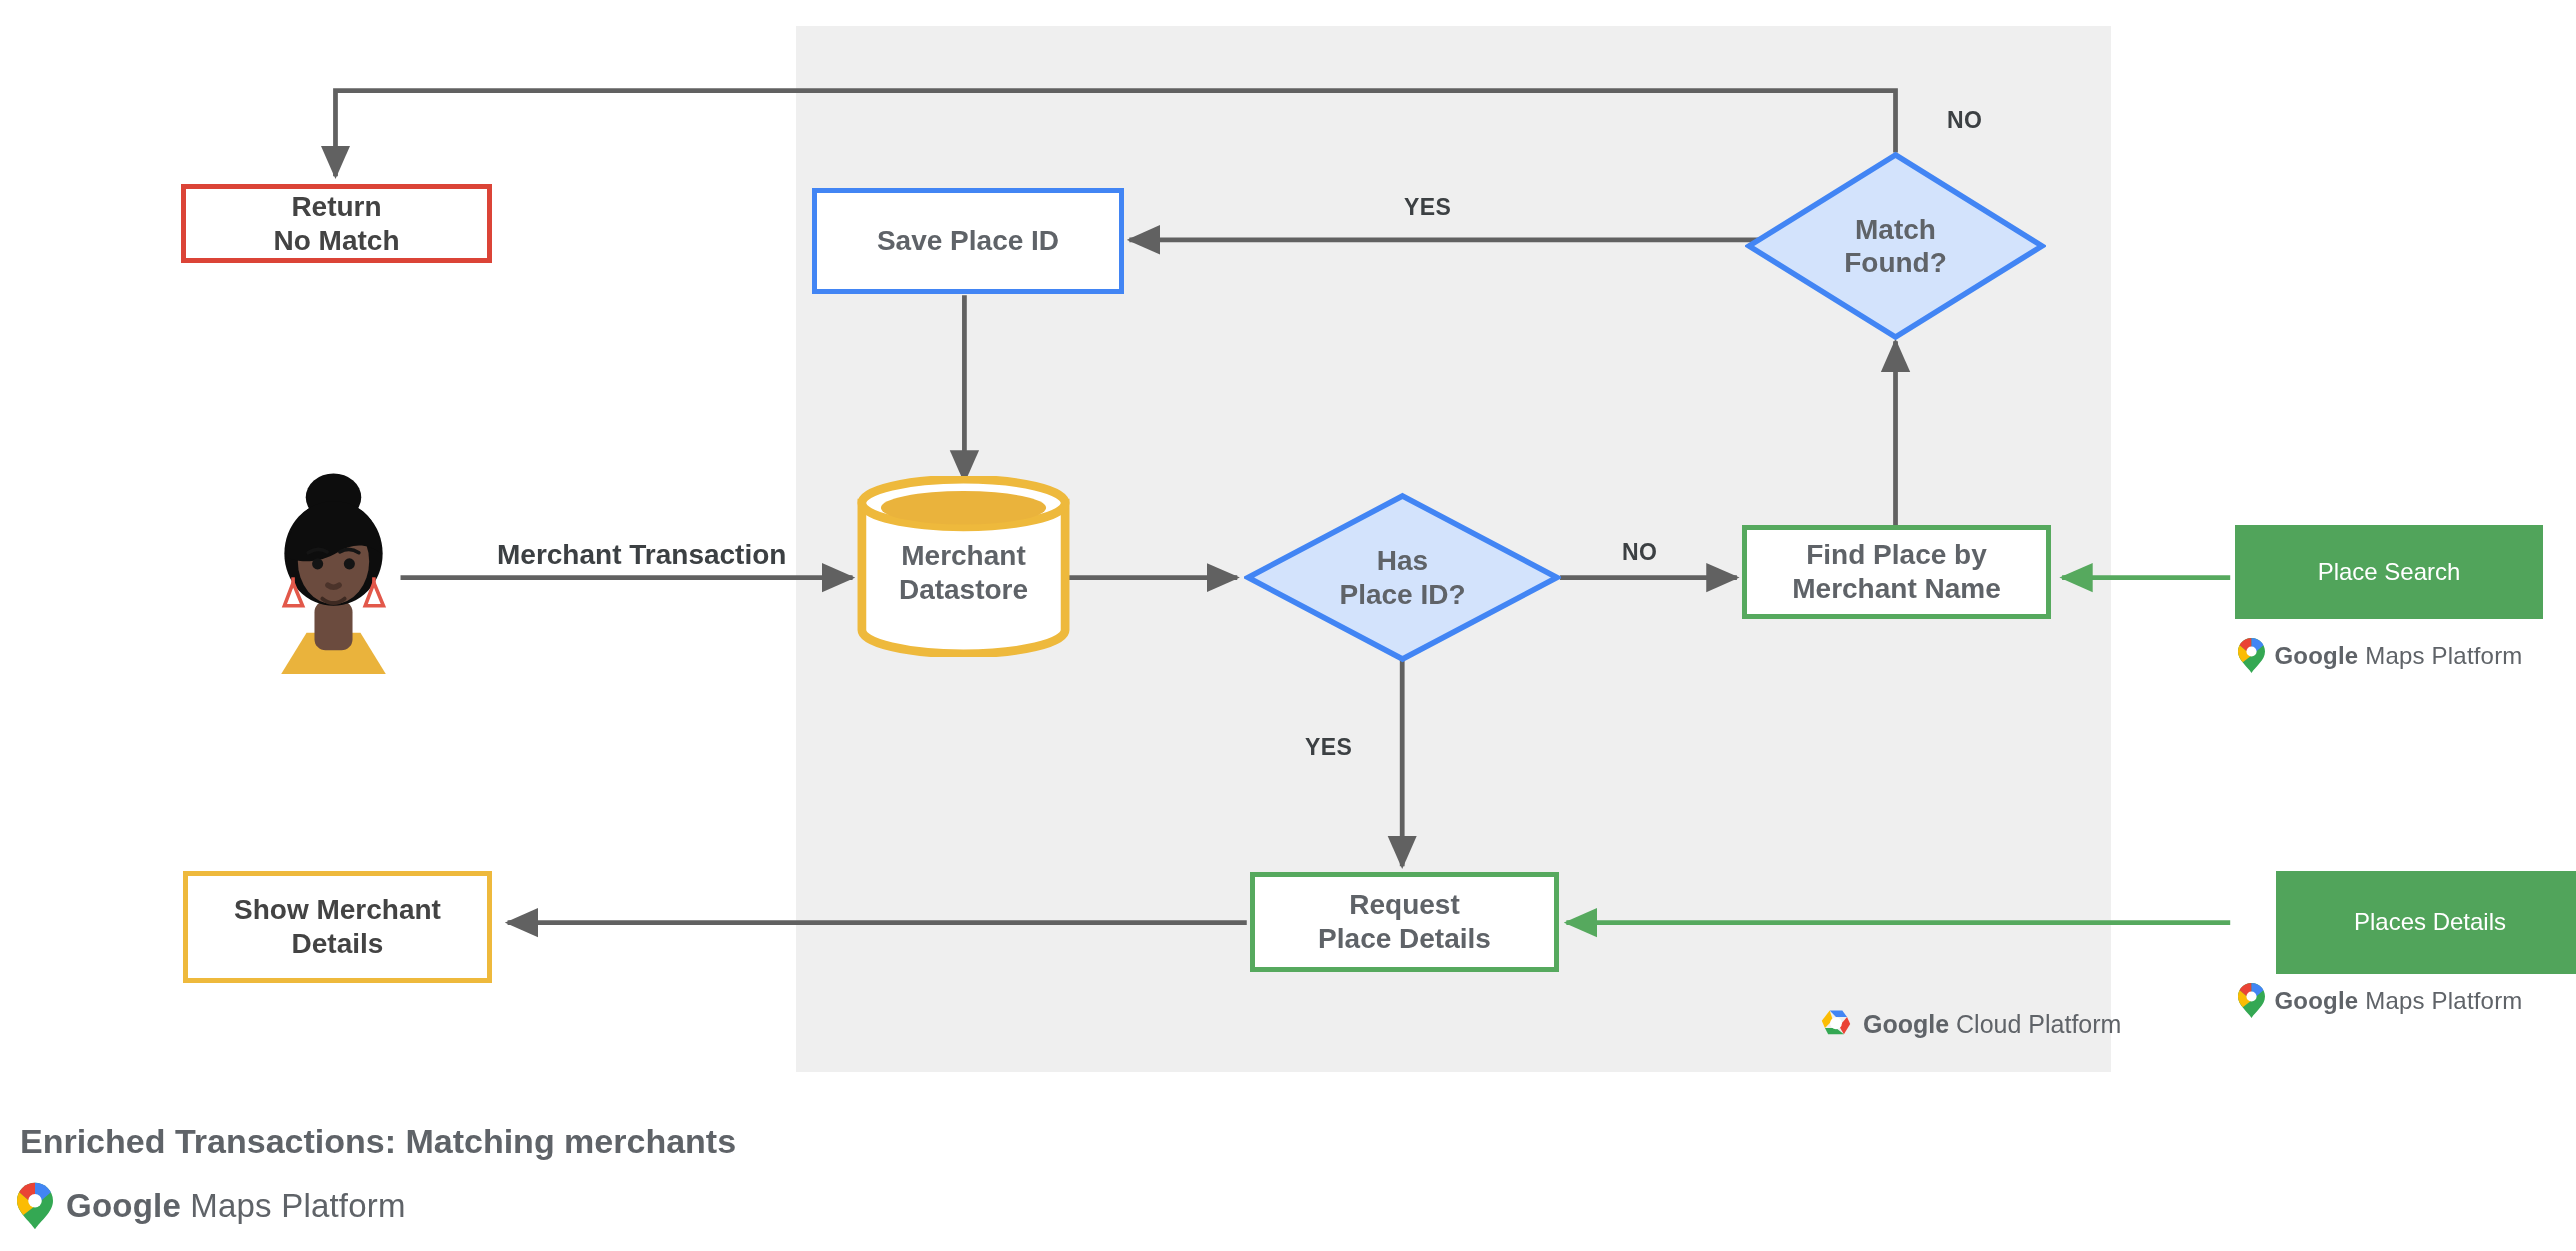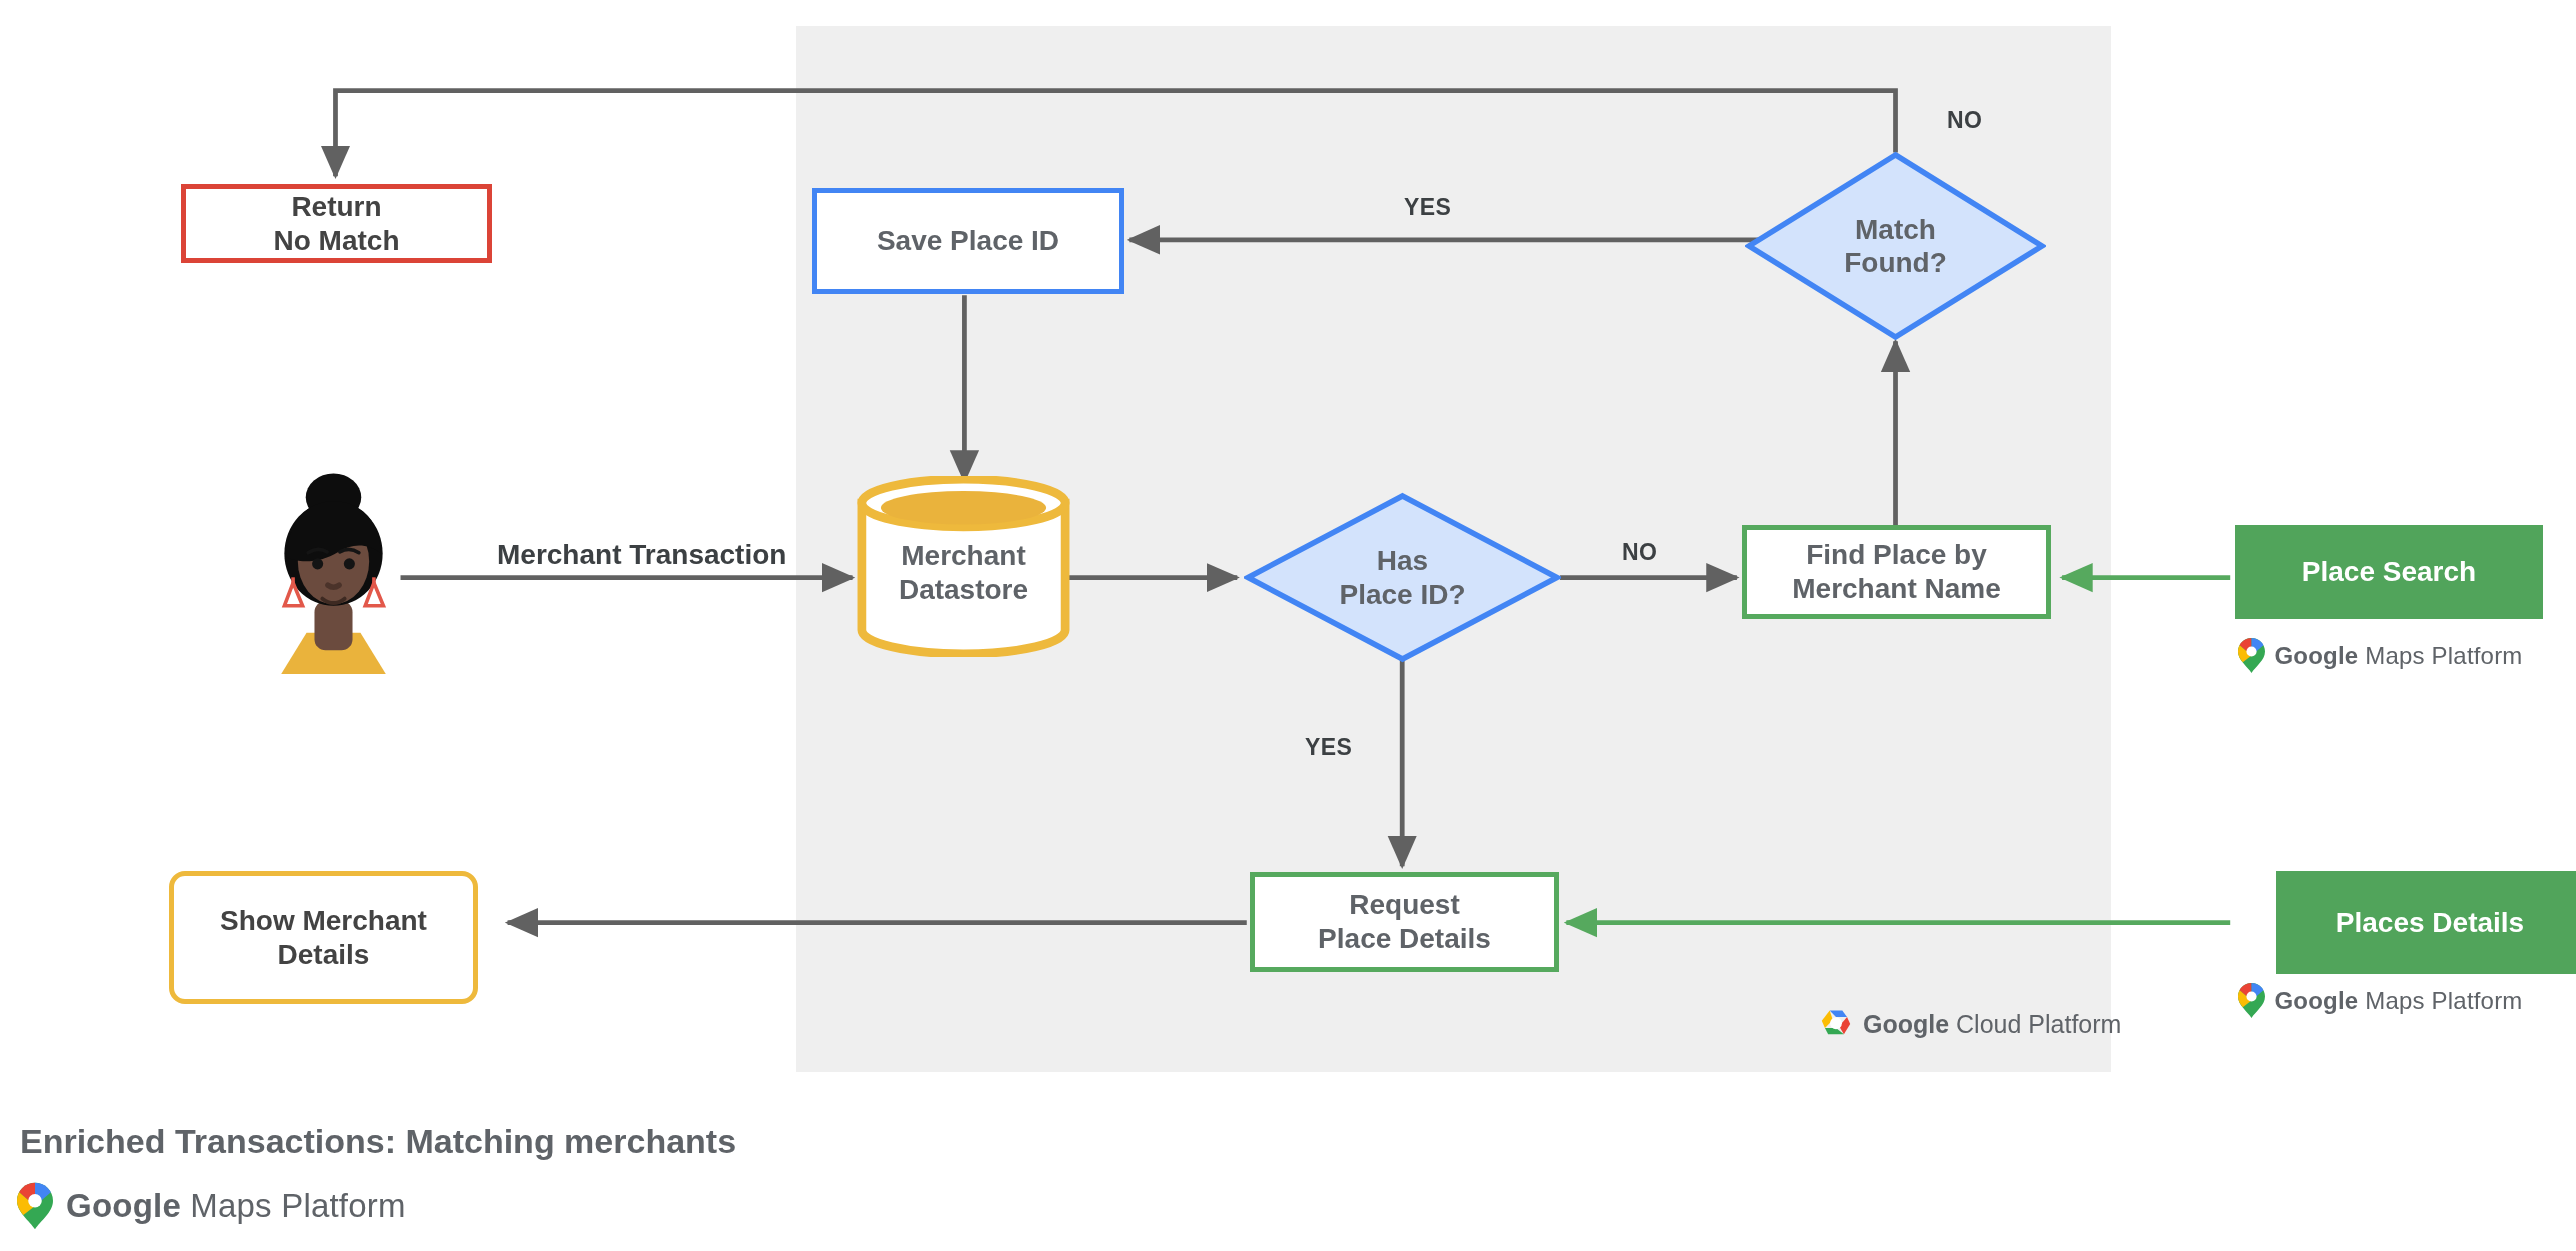--- a/index.html
+++ b/index.html
@@ -29,21 +29,21 @@
 
   .box-outline{background:#ffffff;border-style:solid;}
   .box-red    {border-color:#DB4437;border-width:5.6px;}
   .box-blue   {border-color:#4285F4;border-width:5.6px;}
   .box-green  {border-color:#56A95E;border-width:5.6px;}
   .box-yellow {border-color:#EEB93C;border-width:5.6px;}
   .box-solid-green{background:#51A45B;border:none;}
 
   .label-dark   {color:#434343;font-size:28px;font-weight:700;}
   .label-mid    {color:#5F6368;font-size:28px;font-weight:700;}
-  .label-white  {color:#ffffff;font-size:28px;font-weight:700;}
+  .label-white  {color:#ffffff;font-size:24px;font-weight:400;}
 
   
   .diamond{position:absolute;}
   .diamond svg{position:absolute;left:0;top:0;}
   .diamond .dtxt{
     position:absolute;left:0;top:0;width:100%;height:100%;
     display:flex;align-items:center;justify-content:center;text-align:center;
     color:#5F6368;font-size:28px;font-weight:700;line-height:1.18;
   }
 
@@ -210,21 +210,21 @@
     <div class="lg-text"><b>Google</b><span> Maps Platform</span></div>
   </div>
 
   <div class="node box-outline box-green" style="left:1250px;top:872px;width:309px;height:100px;">
     <span class="label-mid txt">
       <span>Request</span><br>
       <span>Place Details</span>
     </span>
   </div>
 
-  <div class="node box-outline box-yellow" style="left:169px;top:871px;width:309px;height:133px;border-radius:16px;">
+  <div class="node box-outline box-yellow" style="left:183px;top:871px;width:309px;height:112px;">
     <span class="label-dark txt">
       <span>Show Merchant</span><br>
       <span>Details</span>
     </span>
   </div>
 
   <div class="node box-solid-green" style="left:2235px;top:871px;width:308px;height:103px;margin-left:41px;">
     <span class="label-white txt">Places Details</span>
   </div>
   <div class="lockup" style="left:2238px;top:983px;">

